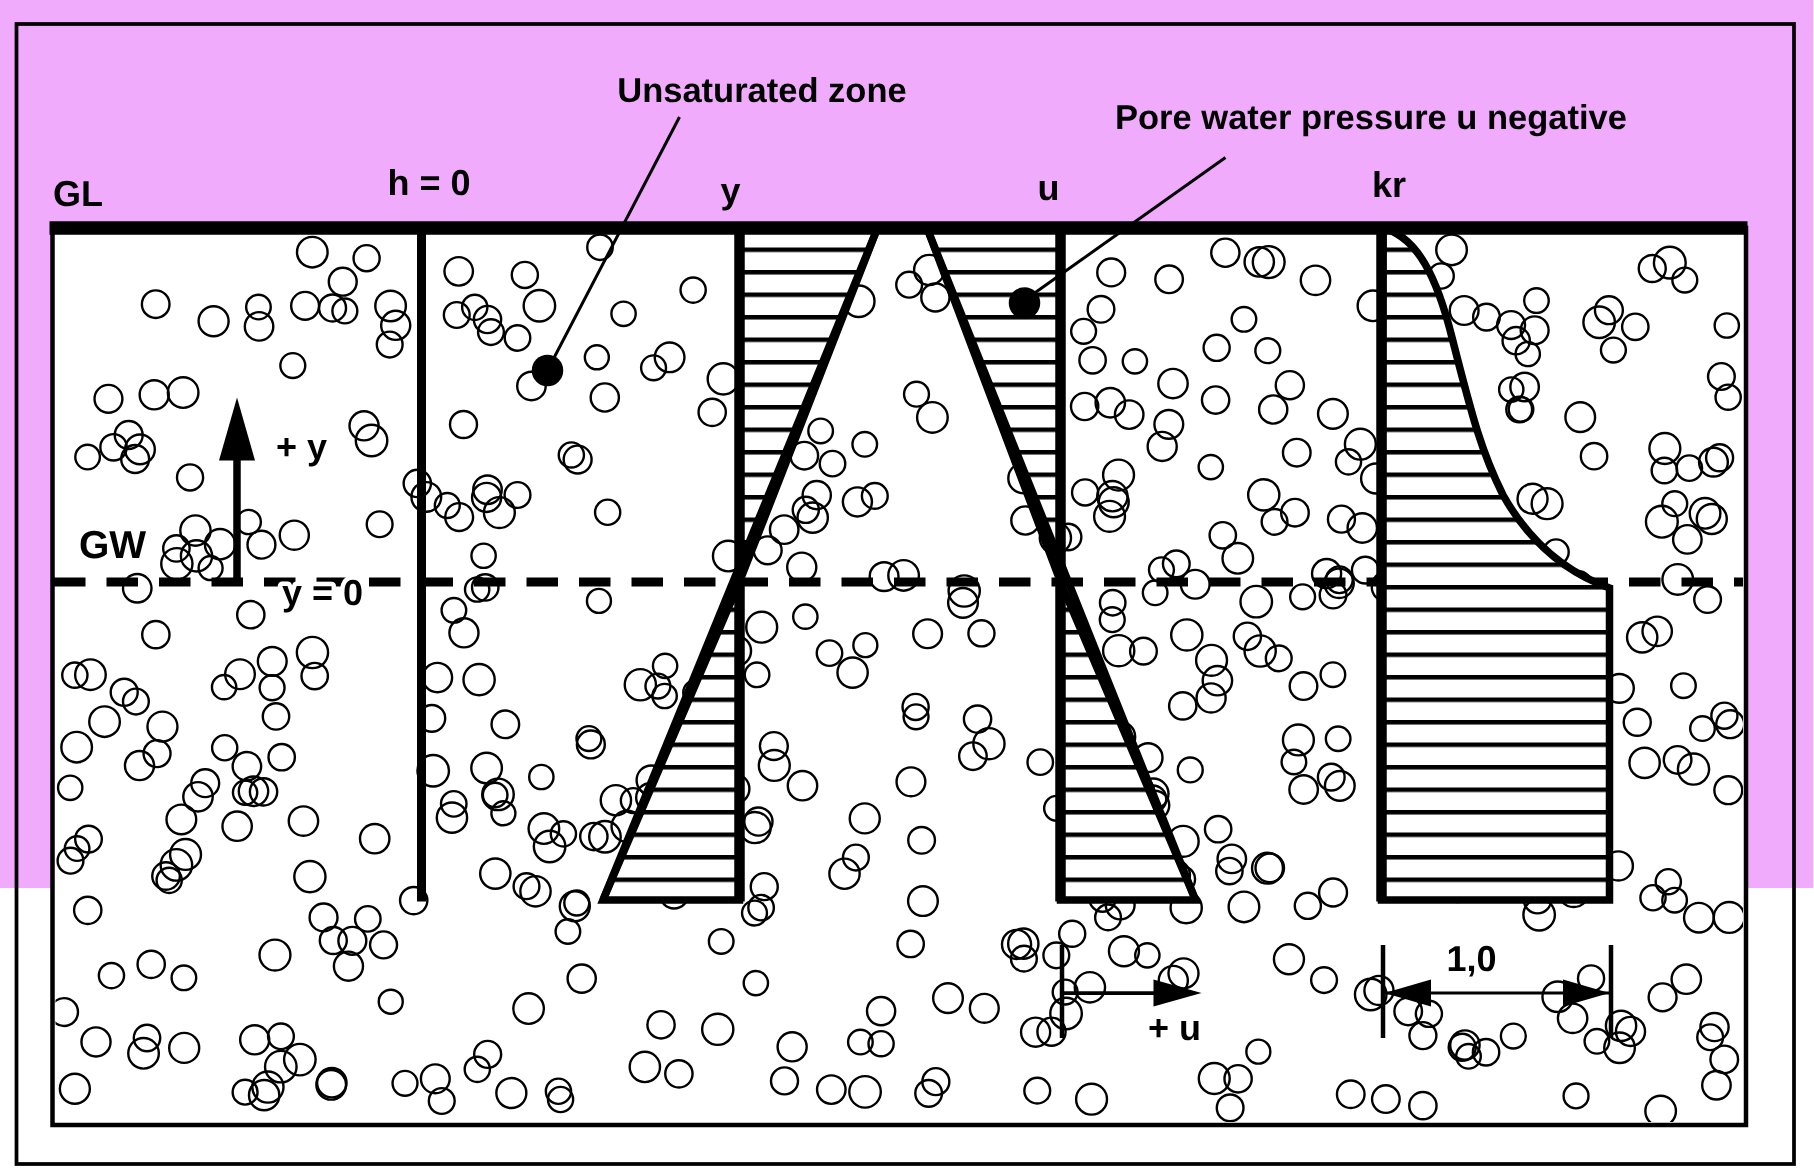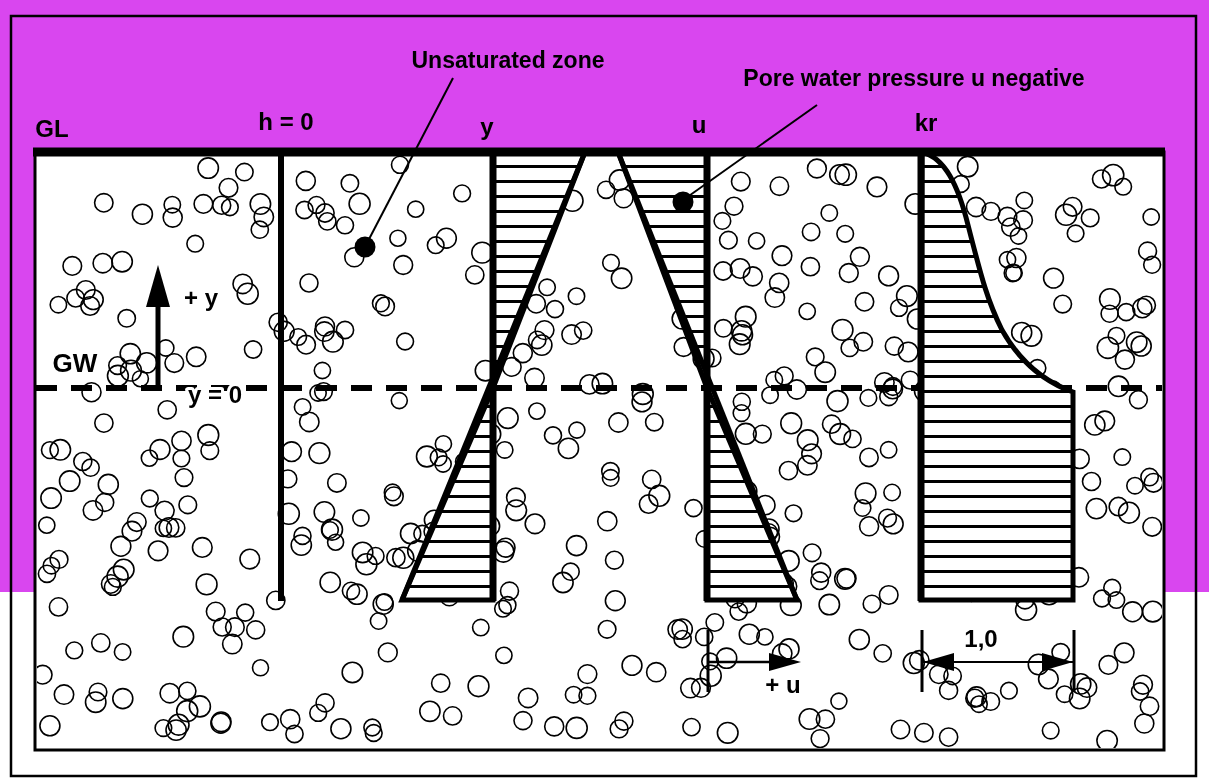--- a/index.html
+++ b/index.html
@@ -8,21 +8,21 @@
     background: #ffffff;
     width: 1209px;
     height: 784px;
     overflow: hidden;
     font-family: "Liberation Sans", sans-serif;
   }
   .stage {
     position: relative;
     width: 1209px;
     height: 592px;
-    background: #d946ef;
+    background: #f0abfc;
   }
   svg { display: block; }
   text {
     font-family: "Liberation Sans", sans-serif;
     font-weight: bold;
     fill: #000000;
   }
   .axis-label   { font-size: 24px; }
   .title-label  { font-size: 23px; }
   .soil-label   { font-size: 24px; paint-order: stroke; stroke: #ffffff; stroke-width: 6px; stroke-linejoin: round; }

